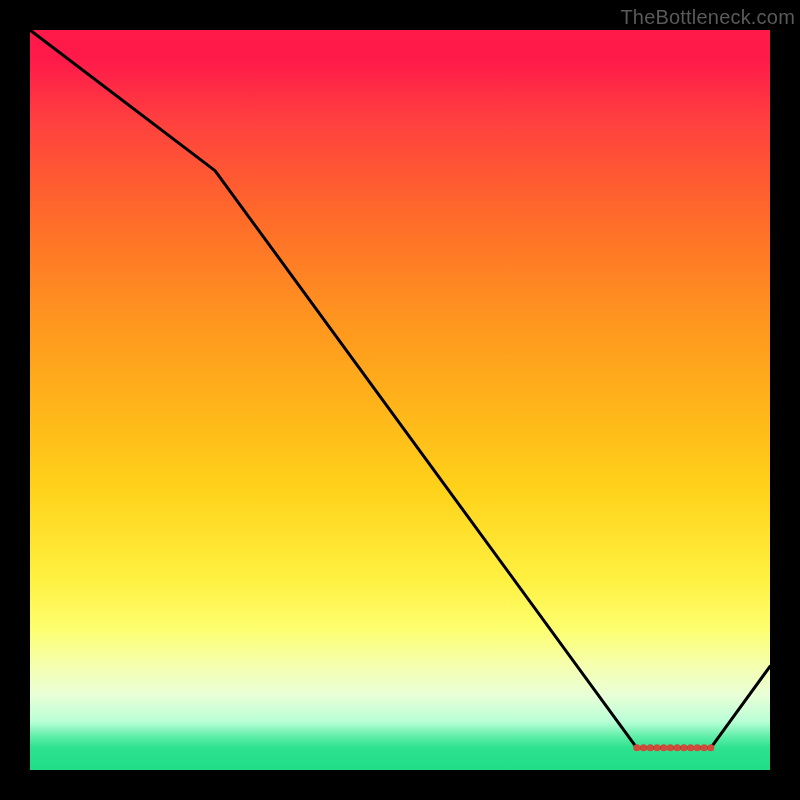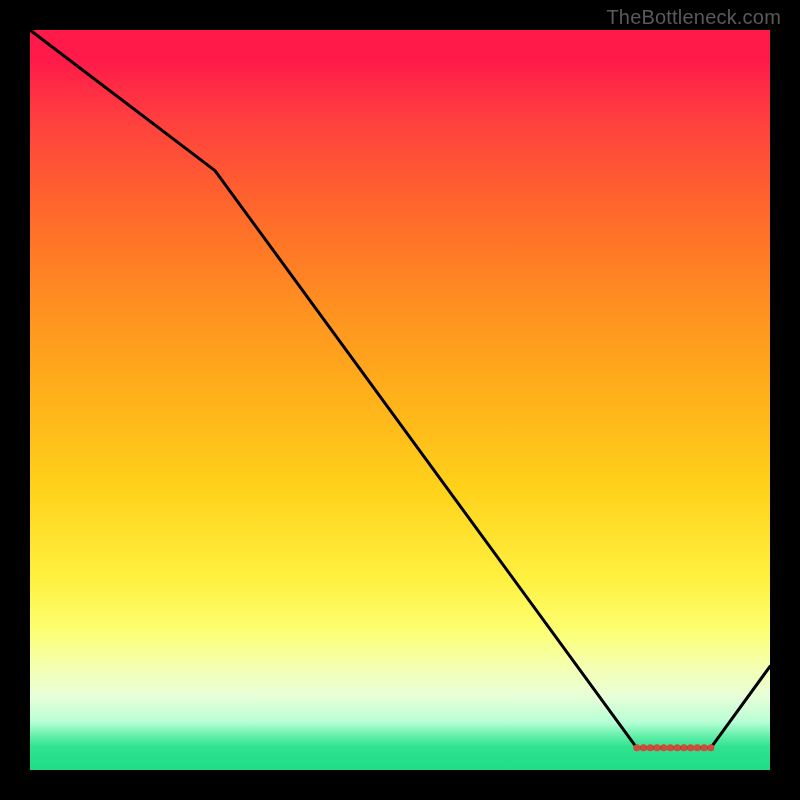--- a/index.html
+++ b/index.html
@@ -7,21 +7,21 @@
     padding: 0;
     width: 800px;
     height: 800px;
     background: #000;
     position: relative;
     font-family: Arial, sans-serif;
   }
   .watermark {
     position: absolute;
     top: 6px;
-    right: 19px;
+    right: 5px;
     color: #5a5a5a;
     font-size: 20px;
     font-weight: 500;
     letter-spacing: 0.2px;
     z-index: 10;
   }
   .plot-area {
     position: absolute;
     left: 30px;
     top: 30px;

